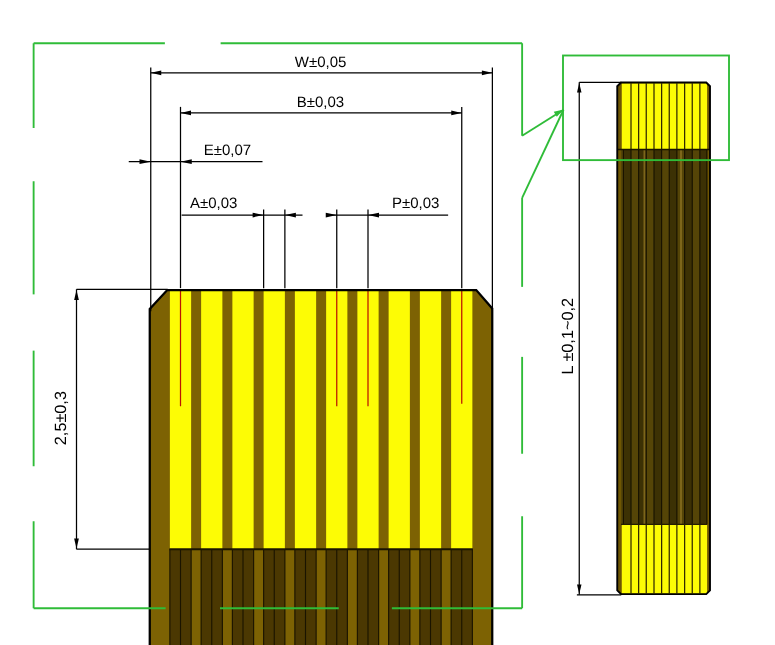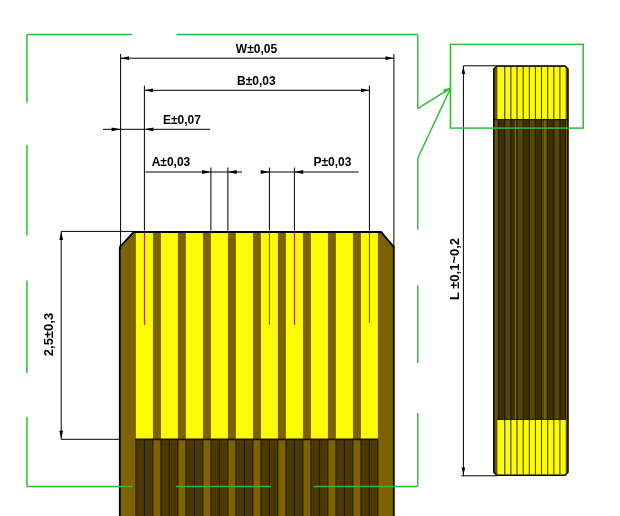--- a/index.html
+++ b/index.html
@@ -1,16 +1,16 @@
 <!DOCTYPE html>
 <html><head>
 <meta charset="utf-8">
 <style>
 html,body{margin:0;padding:0;background:#ffffff;}
-#page{position:relative;width:620px;height:516px;background:#ffffff;overflow:hidden;font-weight:bold;}
+#page{position:relative;width:620px;height:516px;background:#ffffff;overflow:hidden;}
 text{font-family:"Liberation Sans",sans-serif;fill:#000000;}
 </style>
 </head>
 <body>
 <div id="page">
 <svg width="620" height="516" viewBox="0 0 620 516" xmlns="http://www.w3.org/2000/svg">
 <defs></defs>
 
 <rect x="0" y="0" width="620" height="516" fill="#ffffff"></rect>
 

